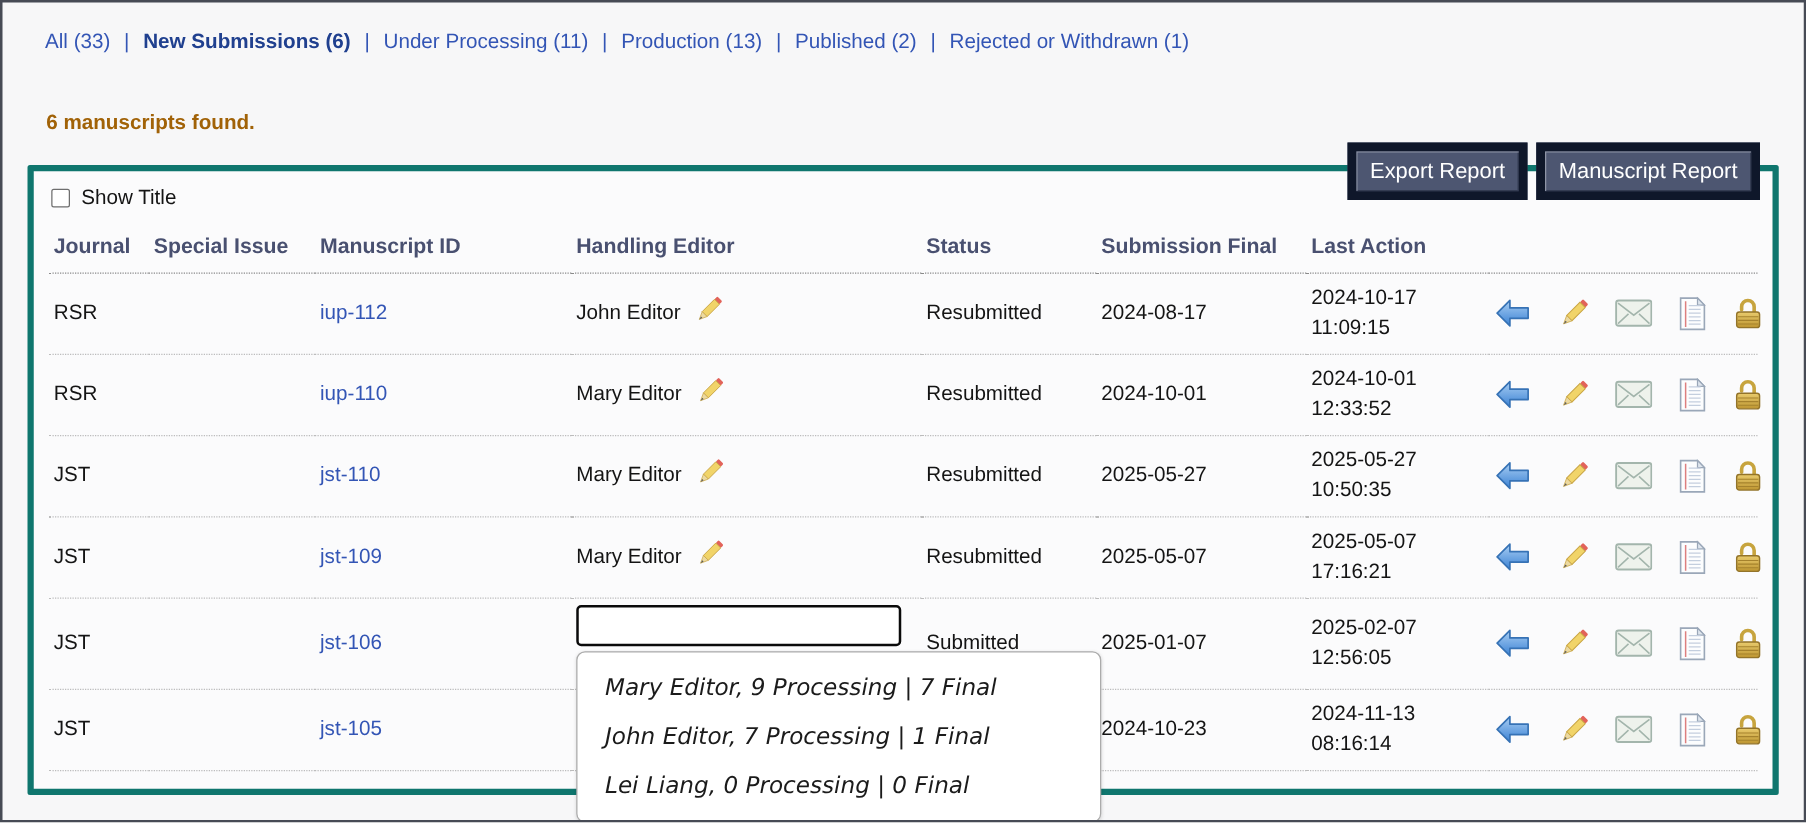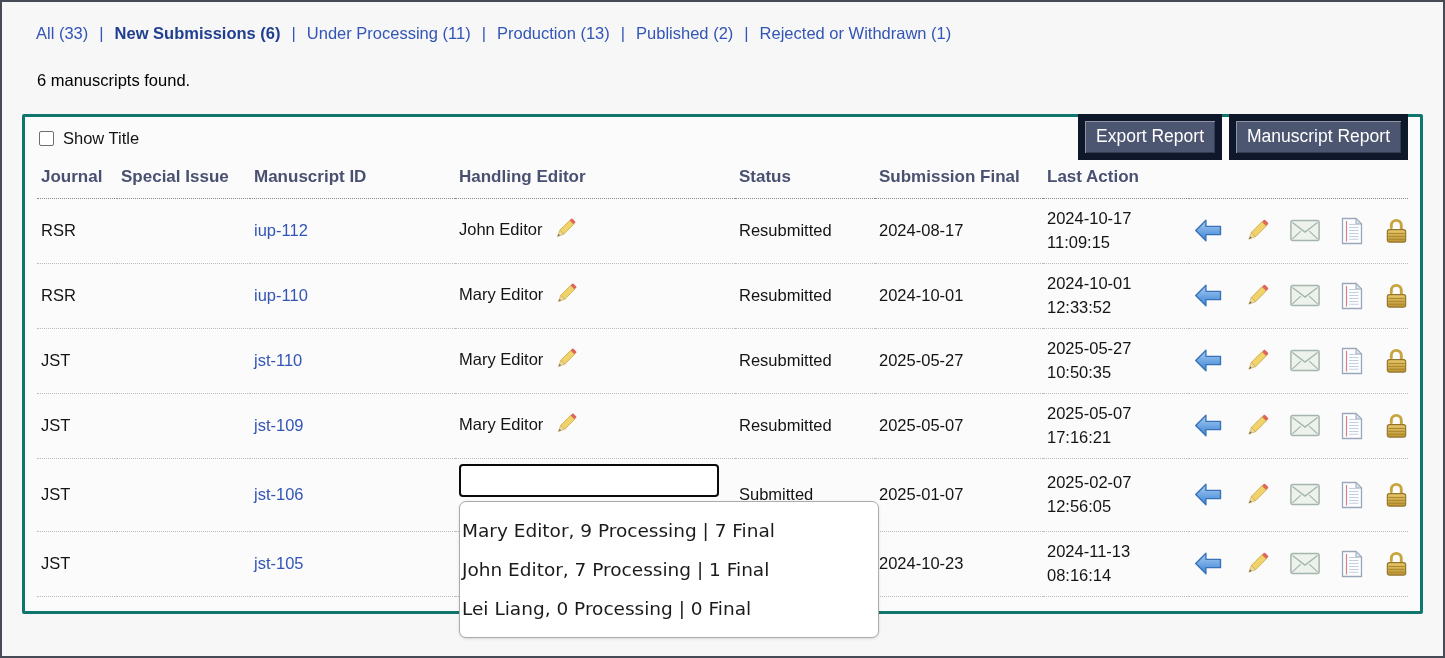--- a/index.html
+++ b/index.html
@@ -16,40 +16,40 @@
     overflow: hidden;
   }
 
   
   .nav { padding: 22px 34px 0 34px; font-size: 16.5px; white-space: nowrap; }
   .nav a { text-decoration: none; color: #3355b5; cursor: pointer; }
   .nav a.active { color: #20408f; font-weight: bold; }
   .nav .sep { color: #3355b5; margin: 0 11px; }
 
   
-  .summary { margin: 28px 0 0 35px; font-size: 16.5px; font-weight: normal; color: #000000; }
+  .summary { margin: 46px 0 0 35px; font-size: 16.5px; font-weight: bold; color: #a16207; }
 
   
   .toolbar { position: absolute; top: 112px; right: 35px; display: flex; gap: 7px; z-index: 5; }
   .btn {
     font-family: "Liberation Sans", sans-serif;
     font-size: 17.5px; color: #ffffff;
     background: #4d5671;
     border: 7px solid #0f172a;
     box-shadow: inset 1px 1px 0 #8e94a6, inset -1px -1px 0 #343c52;
     padding: 5px 11px 6px 11px;
     cursor: pointer;
   }
 
   
   .panel {
     position: relative;
     margin: 24px 20px 0 20px;
     background: #fbfbfc;
-    border: 3px solid #0f766e;
+    border: 5px solid #0f766e;
     border-radius: 2px;
     padding: 9px 12px 14px 12px;
     min-height: 489px;
   }
   .showtitle { display: flex; align-items: center; gap: 9px; padding: 3px 0 8px 2px; font-size: 16.5px; color: #141414; }
   .checkbox {
     width: 15px; height: 15px; background: #ffffff;
     border: 1.5px solid #6e6e6e; border-radius: 2px; display: inline-block; cursor: pointer;
   }
 
@@ -83,21 +83,21 @@
     position: absolute; top: 37px; left: 0;
     width: 420px;
     background: #ffffff;
     border: 1px solid #ababab; border-radius: 7px;
     box-shadow: 0 1px 3px rgba(0,0,0,0.13);
     padding: 9px 0;
     z-index: 30;
     font-family: "DejaVu Sans", sans-serif;
     font-size: 18.5px; color: #1b1b1b;
   }
-  .ac-item { padding: 6px 2px; line-height: 27px; white-space: nowrap; cursor: pointer; }
+  .ac-item { padding: 6px 22px; line-height: 27px; white-space: nowrap; cursor: pointer; font-style: italic; }
 
   .defs-hidden { position: absolute; width: 0; height: 0; overflow: hidden; }
 </style>
 </head>
 <body>
 
 <svg class="defs-hidden" aria-hidden="true">
   <defs>
     <linearGradient id="gArrow" x1="0" y1="0" x2="0" y2="1">
       <stop offset="0" stop-color="#a9cef3"></stop>

